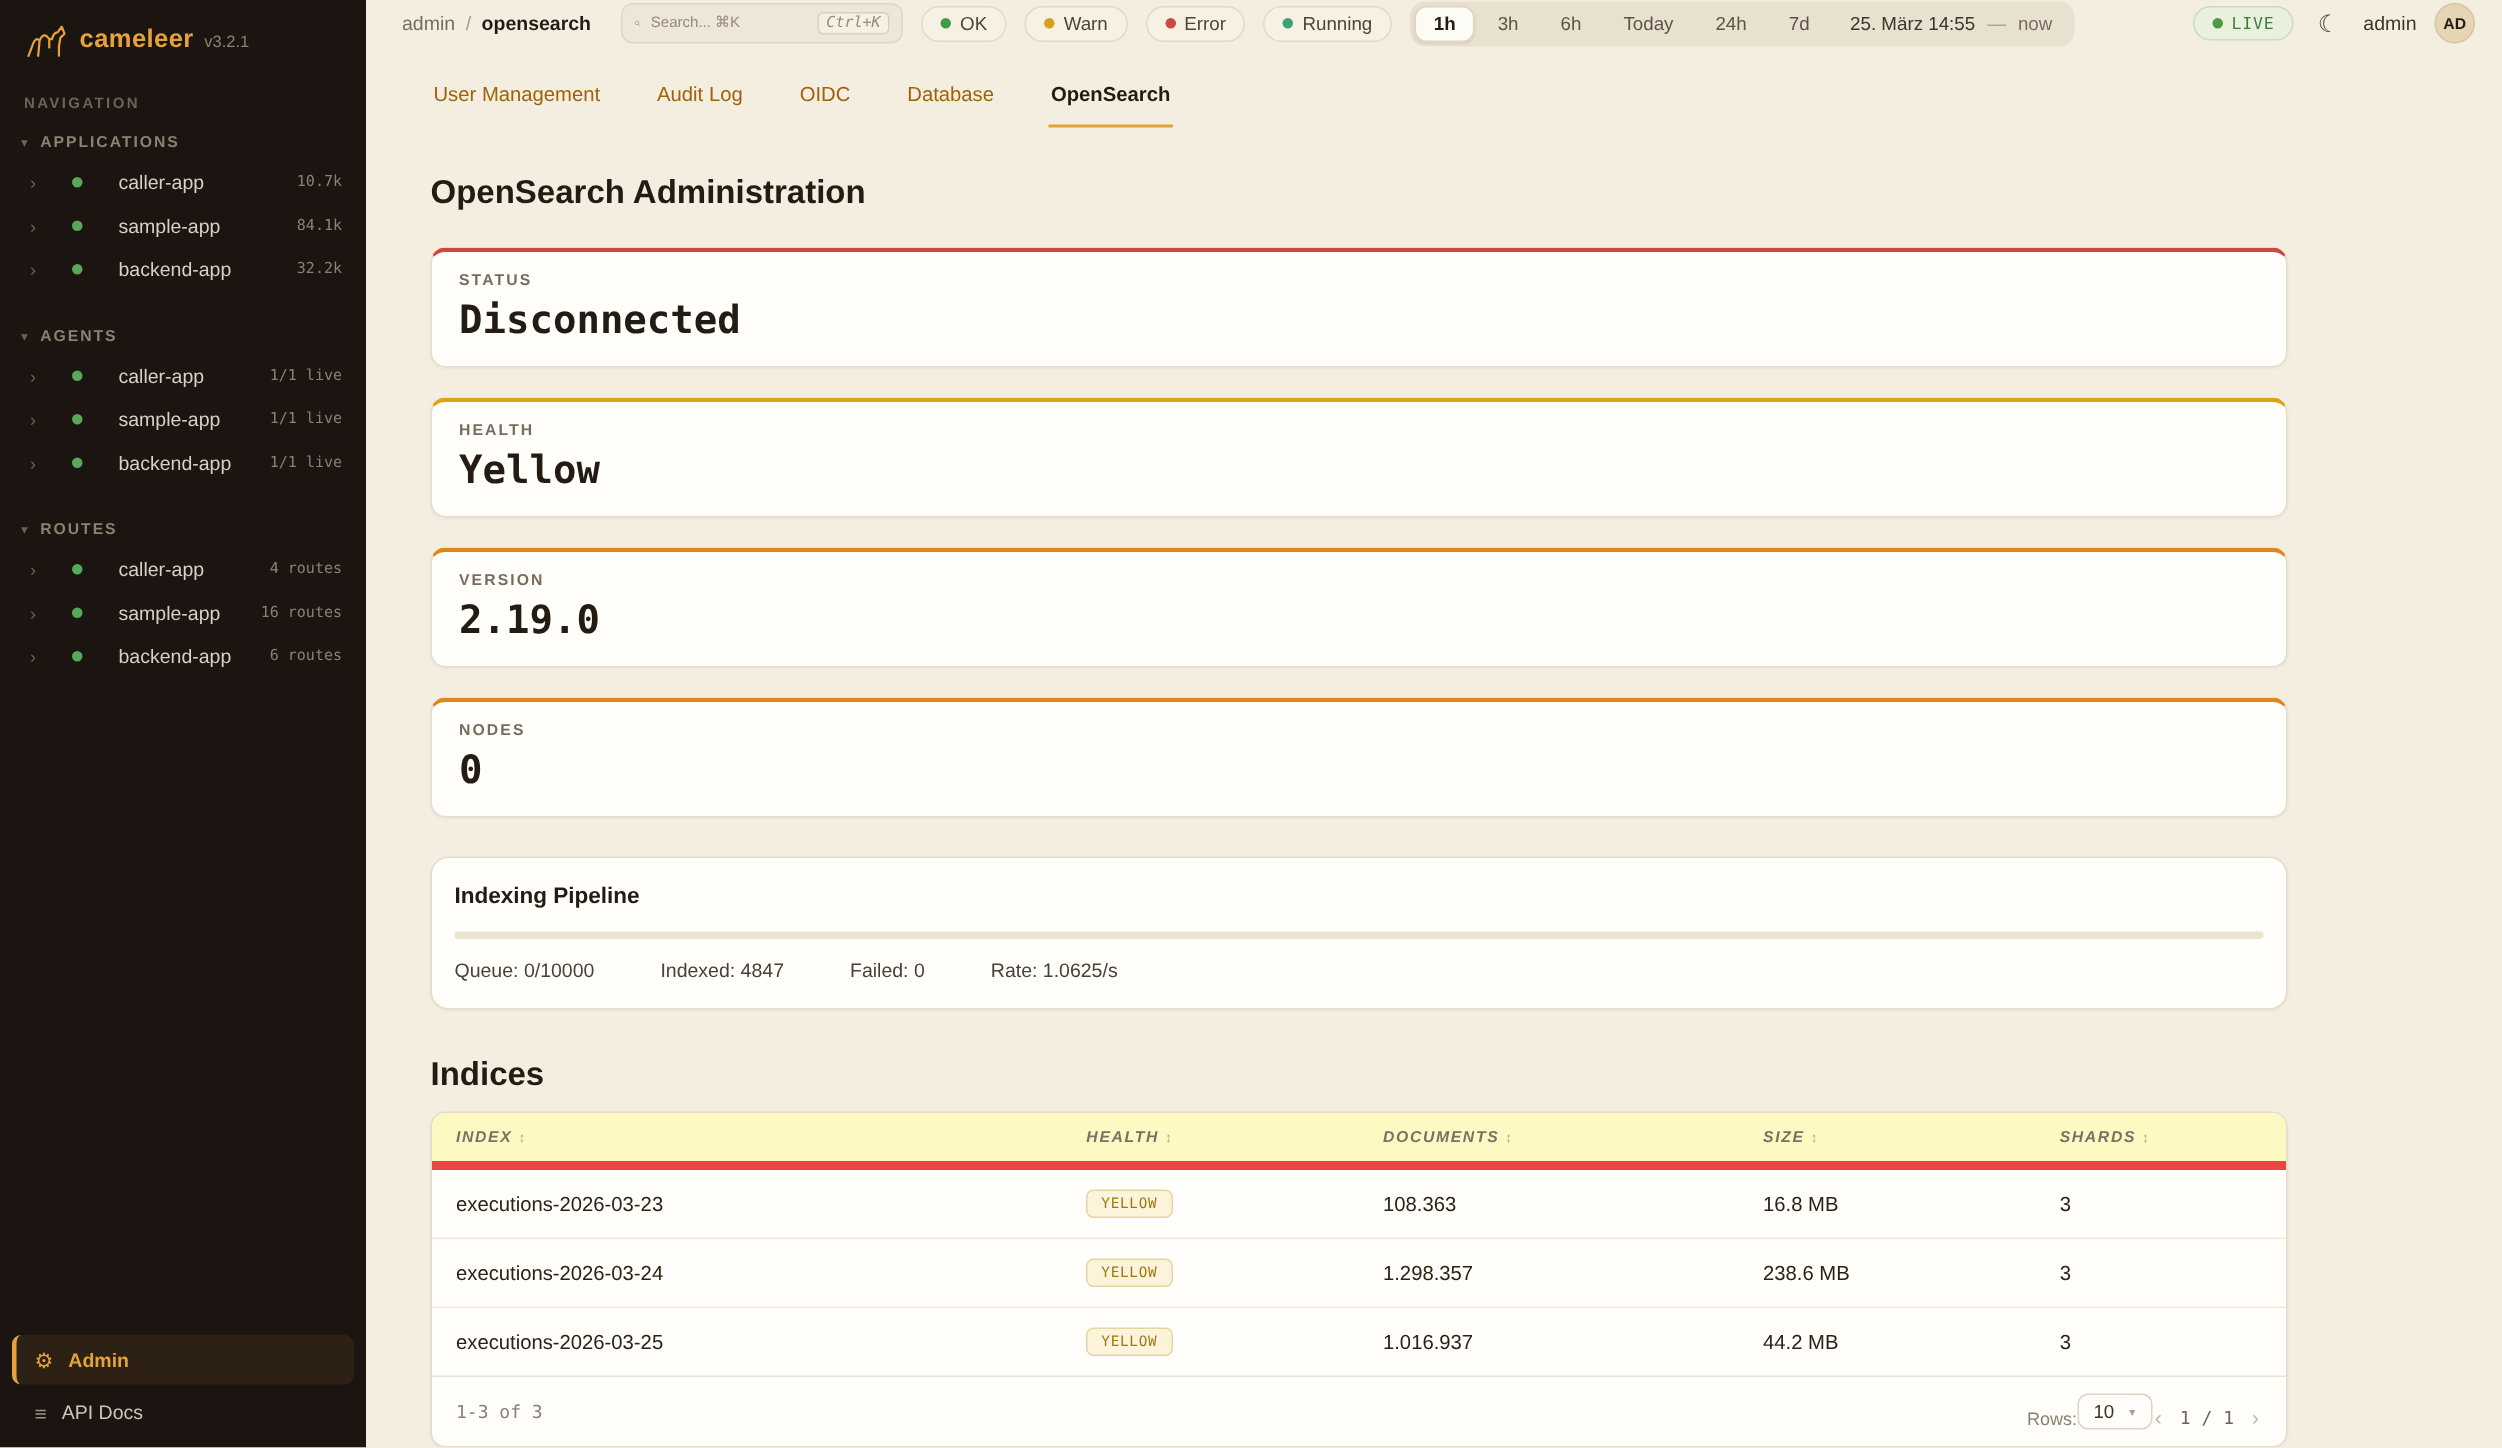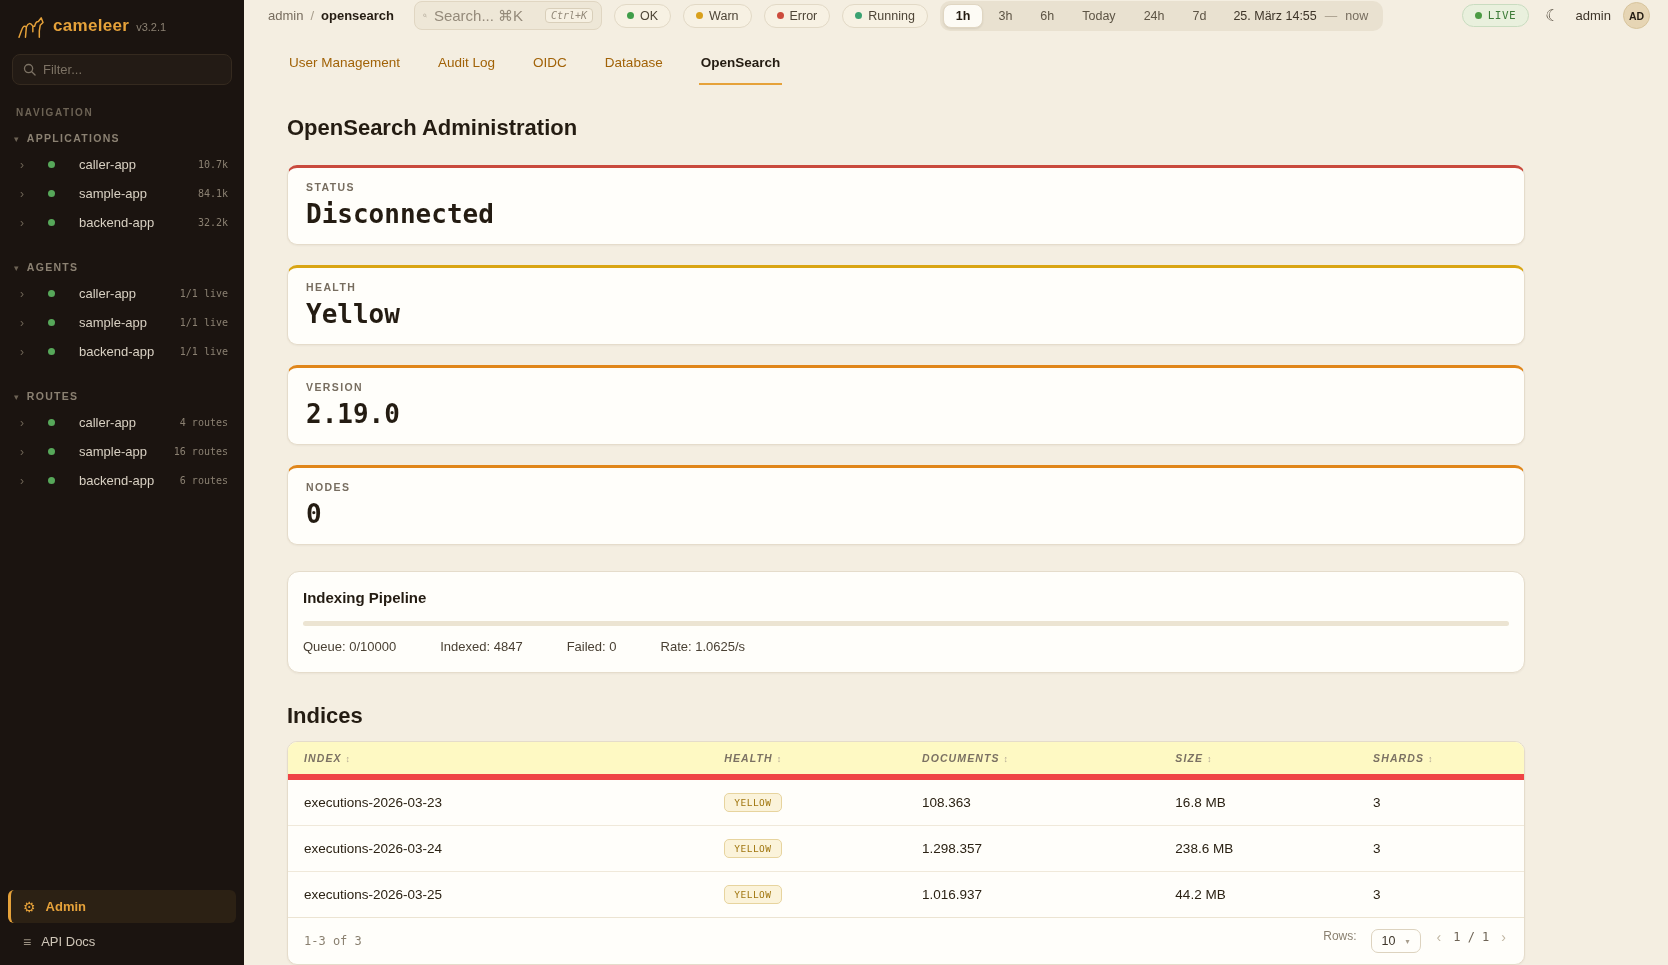--- a/index.html
+++ b/index.html
@@ -31,21 +31,21 @@
   .apidocs-item { display:flex; align-items:center; gap:10px; padding:11px 15px 2px; color:#cfc6b8; font-size:13px; cursor:pointer; }
   .list-icon { font-size:14px; color:#9a9081; line-height:1; }
 
   
   .main { flex:1; display:flex; flex-direction:column; overflow:hidden; }
   .topbar { height:44px; display:flex; align-items:center; gap:12px; padding:0 18px 0 24px; }
   .crumb-parent { font-size:13px; color:#776d5f; cursor:pointer; }
   .crumb-sep { font-size:13px; color:#a79d8c; }
   .crumb-current { font-size:13px; font-weight:700; color:#241c12; }
   .searchbar { display:flex; align-items:center; gap:7px; background:#eee7d7; border:1px solid #e0d6c2; border-radius:8px; padding:5px 8px; width:188px; margin-left:8px; }
-  .searchbar input { border:none; background:transparent; outline:none; font-size:15px; color:#1d4ed8; width:104px; font-family:inherit; }
+  .searchbar input { border:none; background:transparent; outline:none; font-size:10px; color:#1d4ed8; width:104px; font-family:inherit; }
   .searchbar input::placeholder { color:#948a7a; }
   .key-badge { font-family:"DejaVu Sans Mono",monospace; font-size:10px; color:#948a7a; border:1px solid #d9cfba; border-radius:4px; padding:1px 5px; background:#f6f0e2;font-style:italic; }
   .status-pill { display:flex; align-items:center; gap:6px; border:1px solid #e2d9c6; background:#f7f1e3; border-radius:999px; padding:4px 12px; font-size:12.5px; color:#4e4537; cursor:pointer; }
   .status-pill .dot { width:7px; height:7px; }
   .segmented { display:flex; align-items:center; gap:2px; background:#e9e1d0; border-radius:10px; padding:3px; }
   .seg-btn { border:none; background:transparent; padding:5px 13px; font-size:12.5px; color:#5d5445; border-radius:8px; cursor:pointer; font-family:inherit; }
   .seg-btn.active { background:#fdfbf5; border:1px solid #e0d6c2; box-shadow:0 1px 2px rgba(0,0,0,.08); font-weight:700; color:#241c12; padding:4px 12px; }
   .seg-date { padding:0 12px; font-size:12.5px; color:#3e3529; display:flex; gap:8px; align-items:center; }
   .seg-date .sep { color:#a79d8c; }
   .seg-date .now { color:#776d5f; }
@@ -79,21 +79,21 @@
   .t-row { display:grid; grid-template-columns:34% 16% 20.5% 16% 13.5%; align-items:center; }
   .t-head { background:#fef9c3; border-bottom:6px solid #ef4444;font-style:italic; }
   .th { padding:10px 16px; font-size:10.5px; letter-spacing:1.1px; color:#7b7163; font-weight:600; display:flex; align-items:center; gap:4px; cursor:pointer; }
   .sort-icon::after { content:"↕"; font-size:9px; color:#b0a693; }
   .t-body .t-row { border-bottom:1px solid #f0e9da; }
   .t-body .t-row:last-child { border-bottom:none; }
   .td { padding:13px 16px; font-size:13.5px; color:#2b2214; }
   .health-badge { display:inline-block; font-family:"DejaVu Sans Mono",monospace; font-size:9.5px; letter-spacing:.5px; color:#a0760f; background:#fbf3da; border:1px solid #e7d49e; border-radius:5px; padding:3px 9px; }
   .table-footer { display:flex; align-items:center; justify-content:space-between; border-top:1px solid #ece4d2; padding:11px 16px; }
   .range-text { font-family:"DejaVu Sans Mono",monospace; font-size:12px; color:#8a8070; }
-  .footer-right { display:flex; align-items:flex-start; gap:14px; }
+  .footer-right { display:flex; align-items:flex-end; }
   .rows-label { font-size:12px; color:#8a8070; }
   .rows-select { display:flex; align-items:center; gap:10px; border:1px solid #ddd3bf; border-radius:7px; padding:4px 10px; font-size:12.5px; color:#3e3529; background:#fffefa; cursor:pointer; }
   .rows-select .dd-caret { font-size:8px; color:#a79d8c; }
   .pager { display:flex; align-items:center; gap:10px; }
   .page-btn { background:none; border:none; font-size:14px; color:#c0b6a2; cursor:pointer; padding:0 2px; }
   .page-indicator { font-family:"DejaVu Sans Mono",monospace; font-size:12px; color:#6e6455; }
 </style>
 </head>
 <body>
 
@@ -101,27 +101,20 @@
 
   <aside class="sidebar">
     <div class="logo-row">
       <svg class="logo-icon" width="30" height="24" viewBox="0 0 32 26" fill="none">
         <path d="M3 23 L6 15 Q8 9 11 12 Q14 5 18 11 L20 11 Q21 6 24 6 L27 2 L29 7 L26 10 L25 16 L25 23 M11 12 L10 23 M18 11 L18 17" stroke="#e6a23a" stroke-width="1.6" stroke-linecap="round" stroke-linejoin="round"></path>
       </svg>
       <span class="brand">cameleer</span>
       <span class="version">v3.2.1</span>
     </div>
 
-    <div class="filter-box">
-      <svg width="13" height="13" viewBox="0 0 14 14" fill="none">
-        <circle cx="6" cy="6" r="4.4" stroke="#7c7264" stroke-width="1.4"></circle>
-        <path d="M9.4 9.4 L13 13" stroke="#7c7264" stroke-width="1.4" stroke-linecap="round"></path>
-      </svg>
-      <input placeholder="Filter..." style="">
-    </div>
 
     <div class="nav-label">NAVIGATION</div>
 
     <div>
       <div class="group-header">
         <span class="caret"></span>
         <span>APPLICATIONS</span>
       </div>
       <div class="side-item">
         <span class="item-chev"></span>

